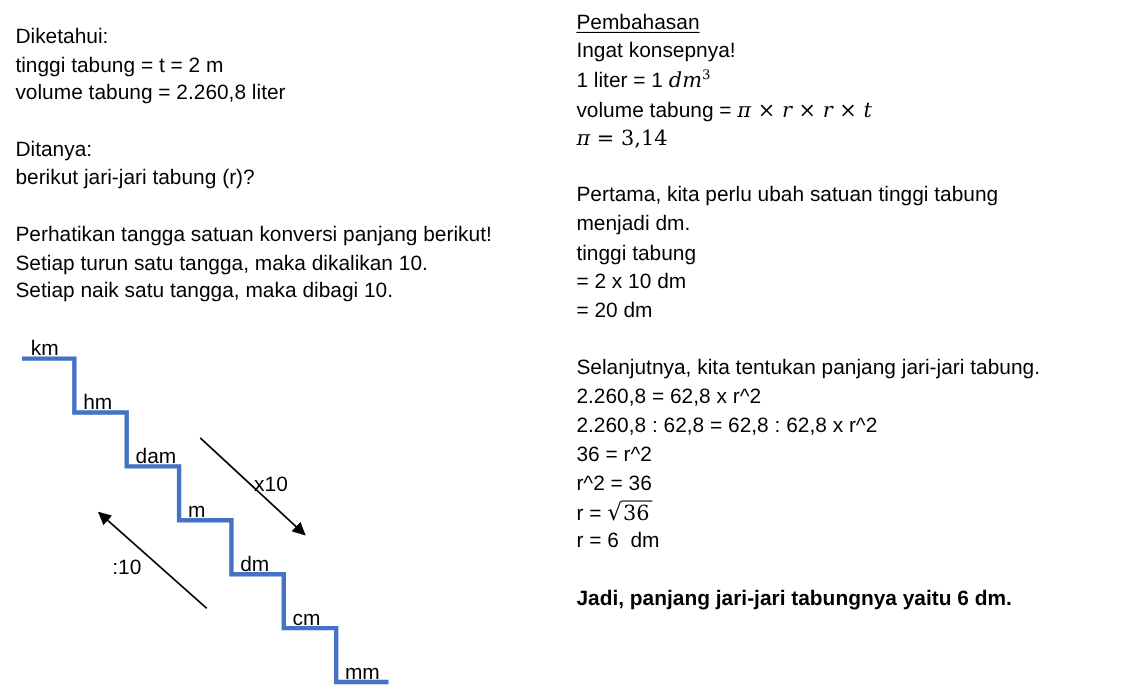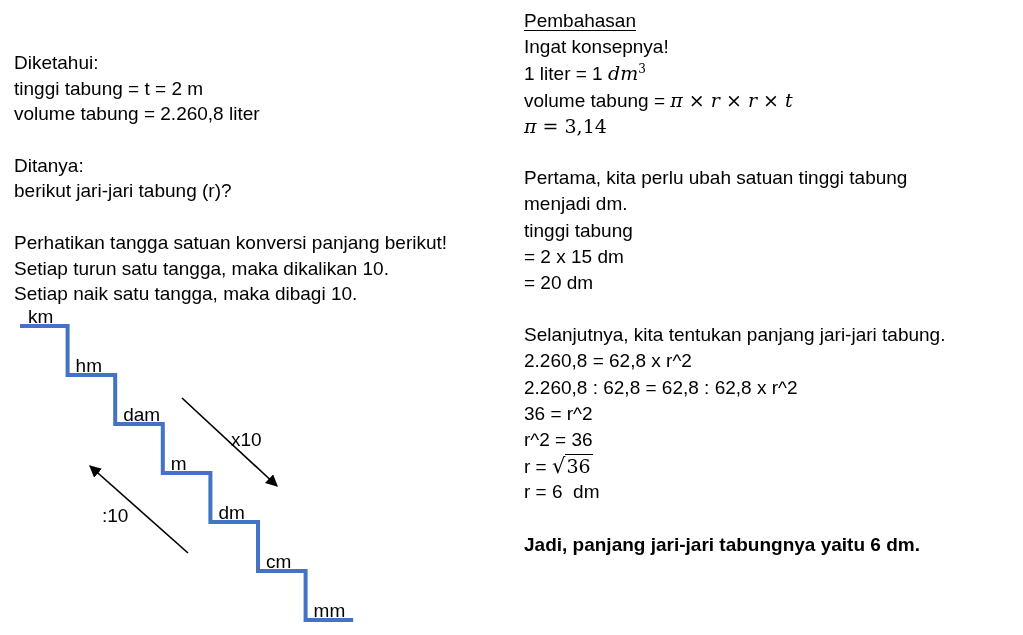--- a/index.html
+++ b/index.html
@@ -3,21 +3,21 @@
 <meta charset="utf-8">
 <style>
   html,body{margin:0;padding:0;}
   body{
     width:1023px;height:635px;position:relative;overflow:hidden;
     background:#ffffff;
     font-family:"Liberation Sans",sans-serif;
     color:#000000;
   }
   .col{position:absolute;font-size:19px;color:#000;}
-  #left-col{left:14px;top:21px;width:520px;margin-top:29px;}
+  #left-col{left:14px;top:21px;width:520px;}
   #right-col{left:524px;top:8px;width:465px;}
   #left-col .line{height:25.7px;line-height:25.7px;white-space:pre;}
   #right-col .line{height:26.2px;line-height:26.2px;white-space:pre;}
   .u{text-decoration:underline;text-underline-offset:3px;}
   .b{font-weight:bold;}
   .it{font-family:"DejaVu Serif",serif;font-style:italic;}
   .math{font-family:"DejaVu Serif",serif;}
   .sup{font-family:"DejaVu Serif",serif;font-size:12px;vertical-align:super;line-height:0;}
   .rad{font-family:"DejaVu Serif",serif;font-size:21px;}
   .ov{font-family:"DejaVu Serif",serif;border-top:1.6px solid #000;padding:0 2px 0 1px;}
@@ -65,21 +65,21 @@
 <div id="right-col" class="col">
     <div class="line"><span class="u">Pembahasan</span></div>
     <div class="line"><span>Ingat konsepnya!</span></div>
     <div class="line"><span>1 liter = 1 </span><span class="it">dm</span><span class="sup">3</span></div>
     <div class="line"><span>volume tabung = </span><span class="it">π</span><span class="math"> × </span><span class="it">r</span><span class="math"> × </span><span class="it">r</span><span class="math"> × </span><span class="it">t</span></div>
     <div class="line"><span class="it">π</span><span class="math"> = 3,14</span></div>
     <div class="line"><span></span></div>
     <div class="line"><span>Pertama, kita perlu ubah satuan tinggi tabung</span></div>
     <div class="line"><span>menjadi dm.</span></div>
     <div class="line"><span>tinggi tabung</span></div>
-    <div class="line"><span>= 2 x 15 dm</span></div>
+    <div class="line"><span>= 2 x 10 dm</span></div>
     <div class="line"><span>= 20 dm</span></div>
     <div class="line"><span></span></div>
     <div class="line"><span>Selanjutnya, kita tentukan panjang jari-jari tabung.</span></div>
     <div class="line"><span>2.260,8 = 62,8 x r^2</span></div>
     <div class="line"><span>2.260,8 : 62,8 = 62,8 : 62,8 x r^2</span></div>
     <div class="line"><span>36 = r^2</span></div>
     <div class="line"><span>r^2 = 36</span></div>
     <div class="line"><span>r = </span><span class="rad">√</span><span class="ov">36</span></div>
     <div class="line"><span>r = 6  dm</span></div>
     <div class="line"><span></span></div>

